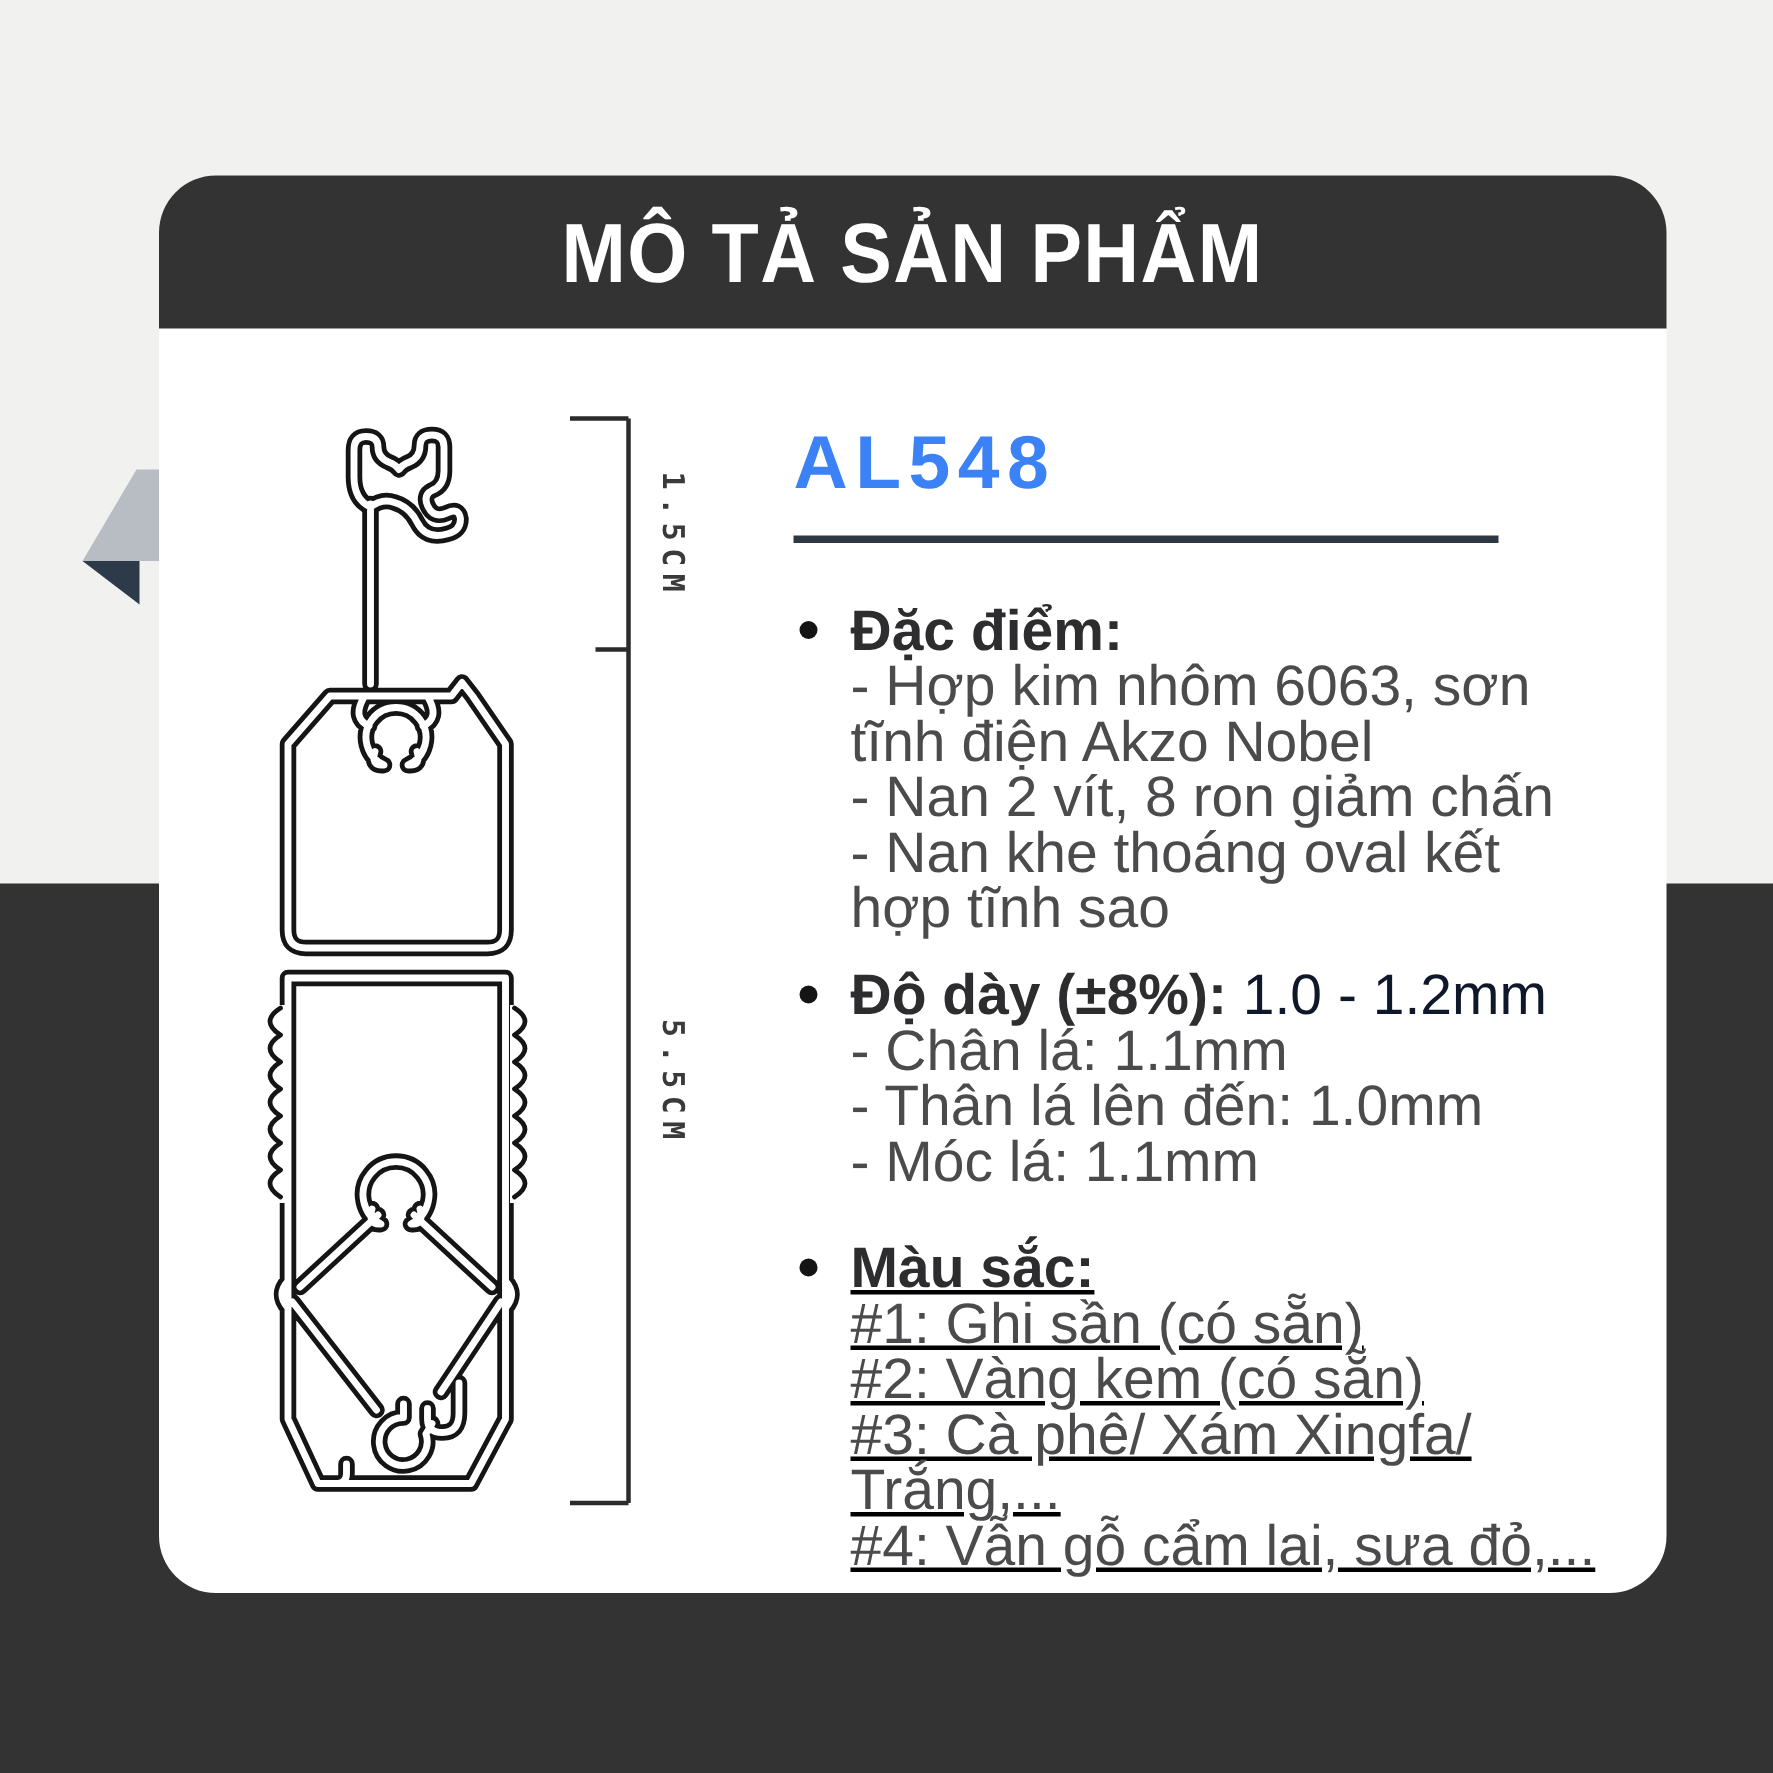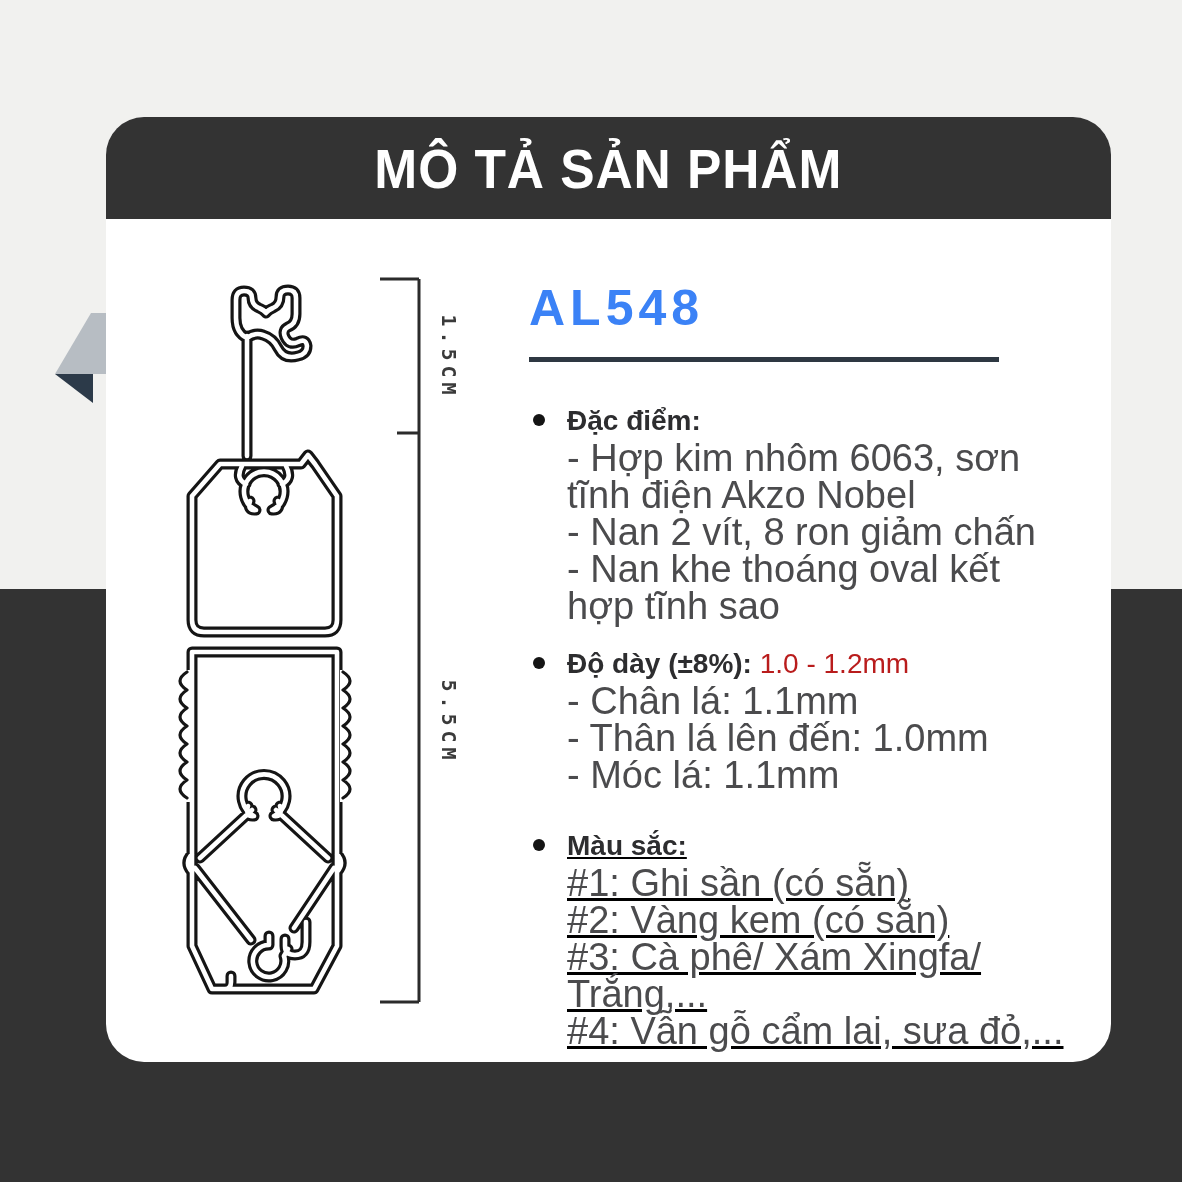--- a/index.html
+++ b/index.html
@@ -32,24 +32,24 @@
     letter-spacing:5px;fill:#3a3a3a;
   }
   .content{position:absolute;left:423px;top:166px;width:520px;}
   .title{
     font-size:50px;font-weight:bold;letter-spacing:5px;color:#3b82f6;line-height:1;
   }
   .rule{width:470px;height:5px;background:#2e3842;margin-top:24px;}
   .sec{margin-top:40px;}
   .sec.s2{margin-top:20px;}
   .sec.s3{margin-top:33px;text-decoration:underline;}
-  .sec-head{display:flex;align-items:flex-start;font-size:28px;line-height:38px;}
+  .sec-head{display:flex;align-items:flex-start;font-size:38px;line-height:38px;}
   .dot{flex:0 0 auto;width:12px;height:12px;border-radius:50%;background:#141414;margin:12px 22px 0 4px;}
   .sec-head b{font-weight:bold;color:#2d2d2f;}
-  .sec-head .suffix{font-weight:normal;color:#b91c1c;white-space:pre;}
+  .sec-head .suffix{font-weight:normal;color:#0f172a;white-space:pre;}
   .sec-lines{margin-left:38px;width:500px;font-size:38px;line-height:37px;color:#4b4b4d;}
 </style>
 </head>
 <body>
 
 <div class="bg-bottom"></div>
 
 <svg class="logo" viewBox="0 0 88 96" aria-hidden="true">
   <path d="M3,64 L39,3 L57,3 Q85,3 85,33.5 Q85,64 57,64 Z" fill="#b7bdc3"></path>
   <path d="M3,64 L41,64 L41,93 Z" fill="#2c3a49"></path>

